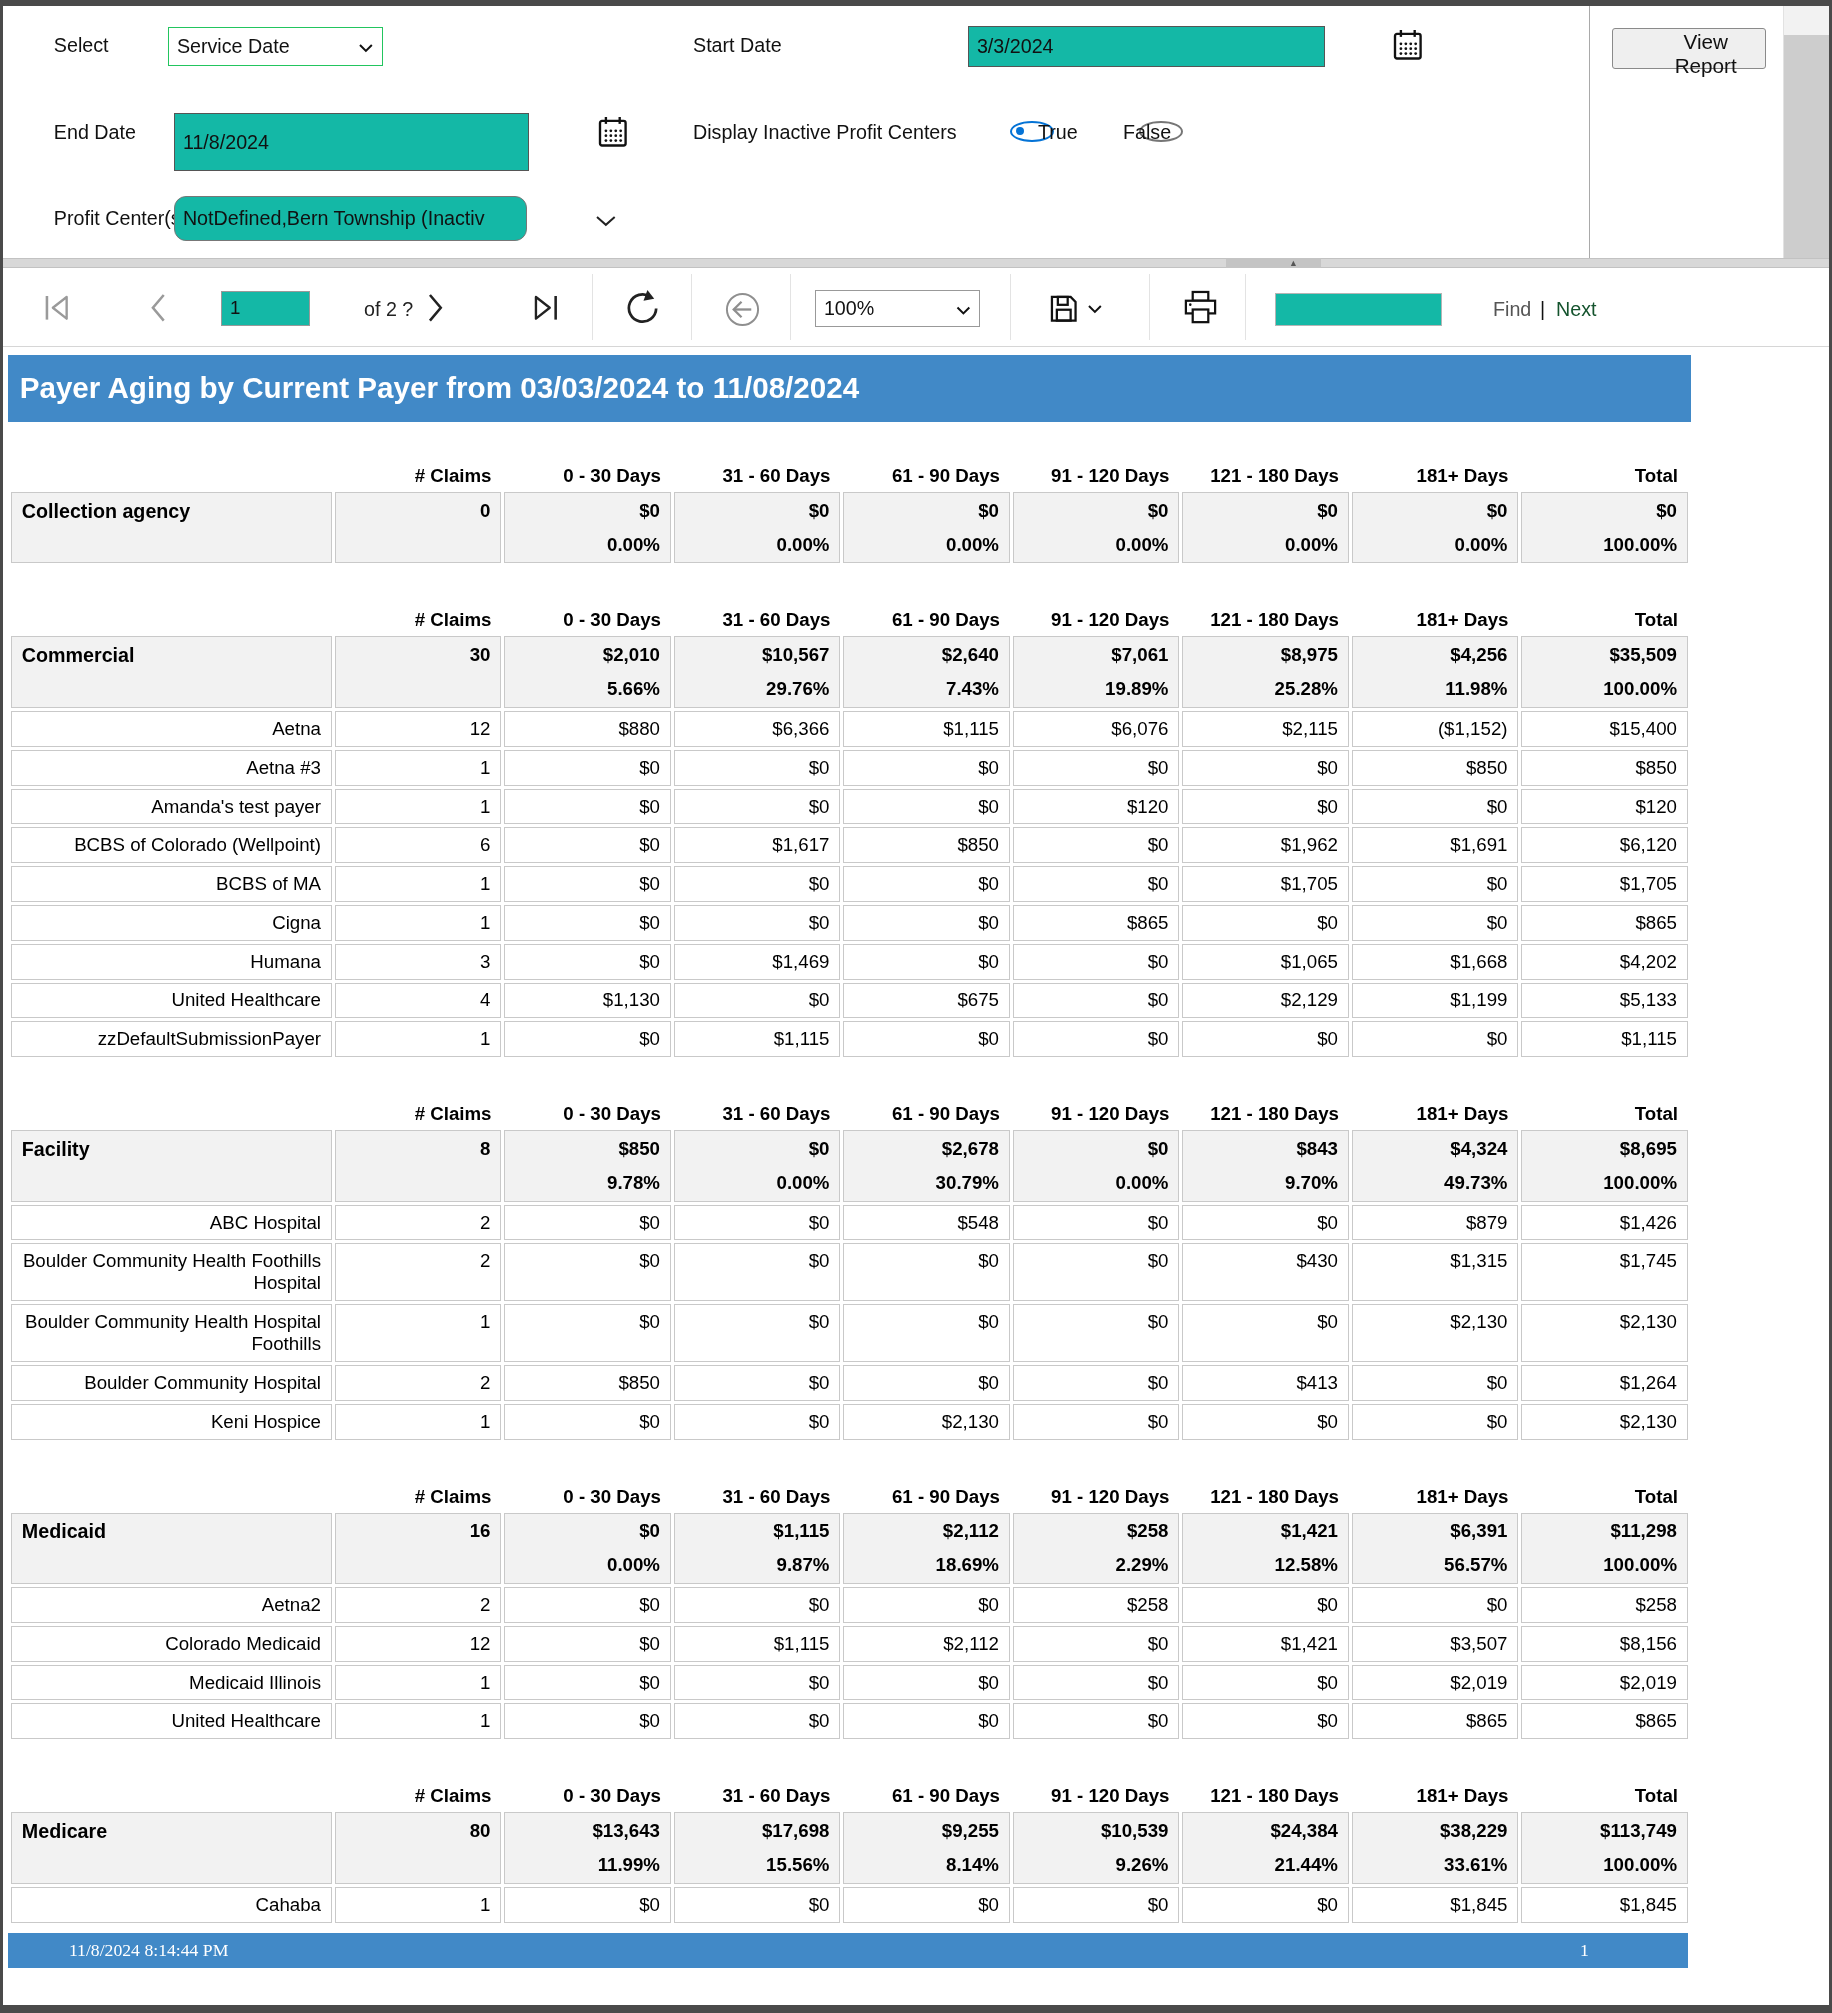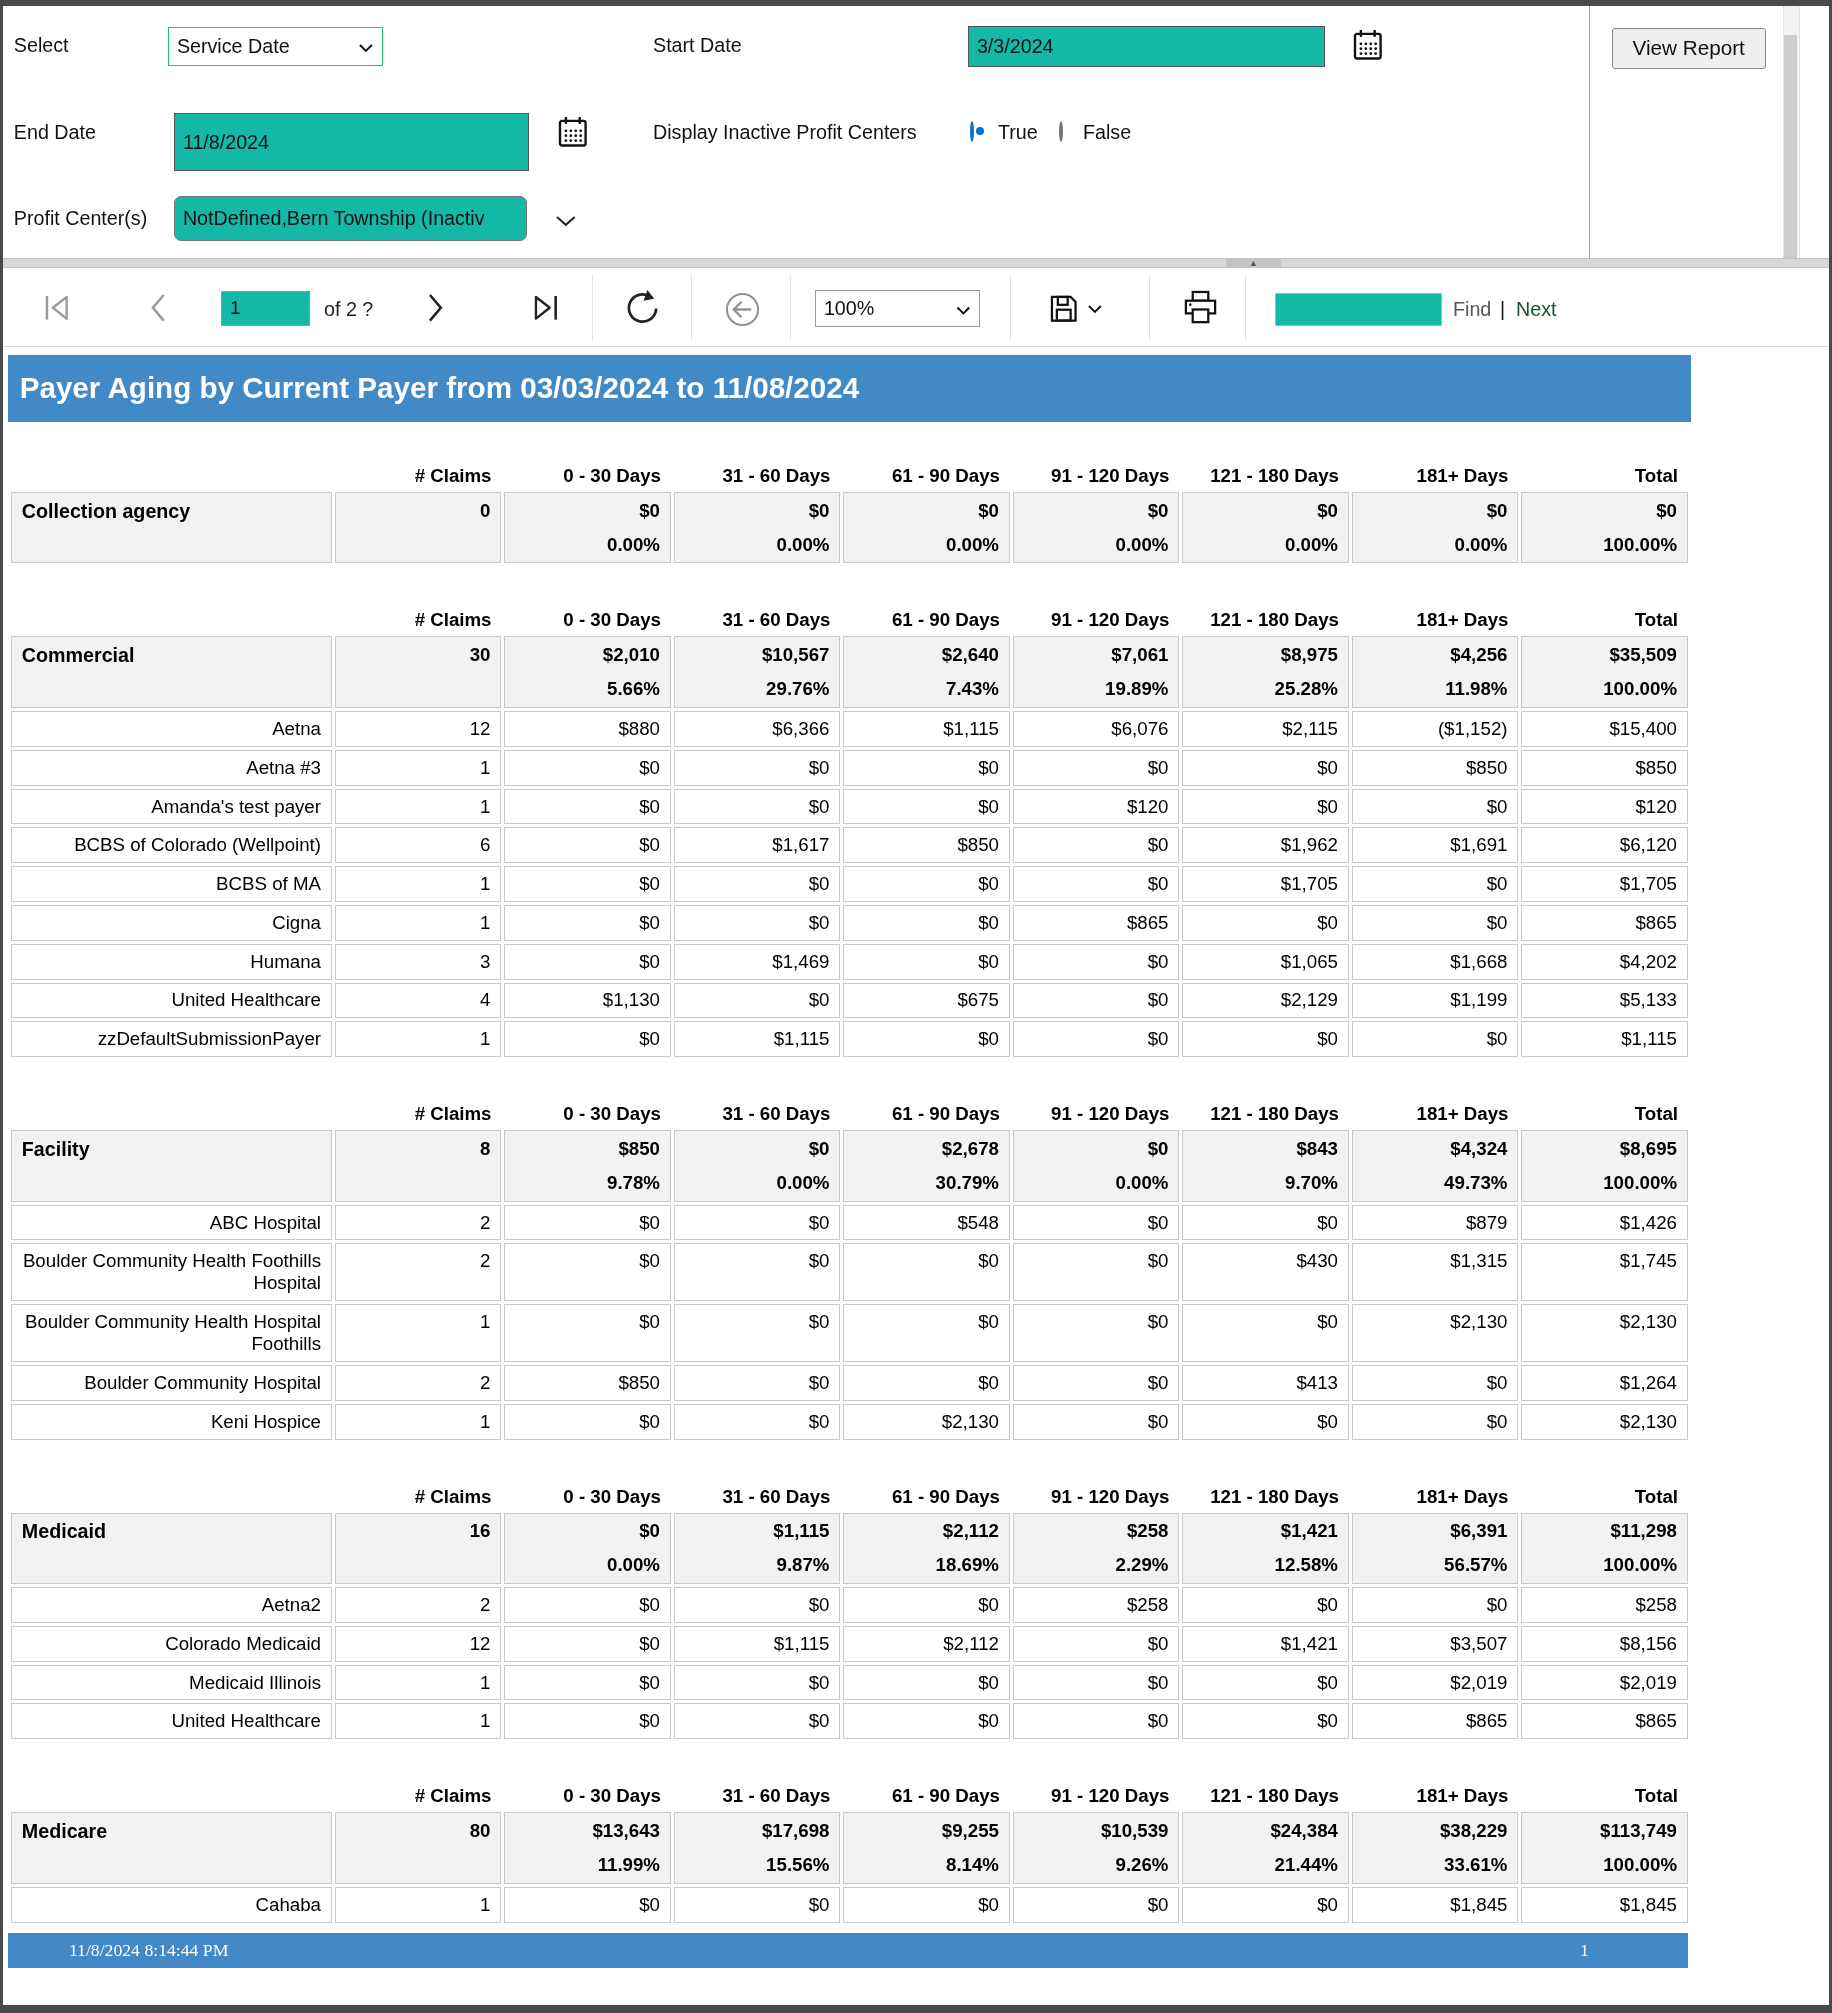--- a/index.html
+++ b/index.html
@@ -1,20 +1,20 @@
 <!DOCTYPE html>
 <html><head>
 <meta charset="utf-8">
 <style>
   html,body{margin:0;padding:0;}
   body{width:1832px;height:2013px;position:relative;background:#8c8c8c;font-family:"Liberation Sans",sans-serif;}
   .frame{position:absolute;left:0;top:0;width:1832px;height:2013px;box-sizing:border-box;
          border-left:3px solid #4a4a4a;border-right:3px solid #4a4a4a;border-top:6.9px solid #4a4a4a;border-bottom:8.9px solid #4a4a4a;
          background:#fff;overflow:hidden;}
-  .abs{position:absolute;}
+  .abs{position:absolute;padding-left:40px;}
   .plabel-text{font-size:19.7px;color:#111;}
   .inputbox{box-sizing:border-box;border:1px solid #555;background:#14b8a6;font-family:"Liberation Sans",sans-serif;
             font-size:19.7px;color:#111;padding:0 7.9px;outline:none;}
   .ddbox{box-sizing:border-box;border:1px solid #22c55e;background:#fff;display:flex;align-items:center;
          justify-content:space-between;padding:0 7.9px;font-size:19.7px;color:#111;cursor:default;}
   .vdivider{width:1px;background:#a9a9a9;}
   .viewreport{box-sizing:border-box;background:#efefef;border:1px solid #8a8a8a;border-radius:3px;
               font-size:20.7px;color:#111;font-family:"Liberation Sans",sans-serif;}
   .radio{width:19.7px;height:19.7px;border-radius:50%;box-sizing:border-box;position:relative;background:#fff;}
   .radio.on{border:2px solid #0473d6;}
@@ -107,21 +107,21 @@
         </svg>
     </span>
 
     <span class="abs plabel-text" style="left:650px;top:115px;">Display Inactive Profit Centers</span>
     <span class="abs radio on" style="left:967px;top:117px;"></span>
     <span class="abs plabel-text" style="left:995px;top:115px;">True</span>
     <span class="abs radio off" style="left:1052px;top:117px;"></span>
     <span class="abs plabel-text" style="left:1080px;top:115px;">False</span>
 
     <span class="abs plabel-text" style="left:10.8px;top:201px;">Profit Center(s)</span>
-    <input class="abs inputbox" style="left: 171px; top: 190px; width: 353px; height: 45px; border-radius: 7px; border-color: rgb(119, 119, 119);" value="NotDefined,Bern Township (Inactiv">
+    <input class="abs inputbox" style="left: 171px; top: 190px; width: 353px; height: 45px; border-radius: 12px; border-color: rgb(119, 119, 119);" value="NotDefined,Bern Township (Inactiv">
     <span class="abs" style="left:552px;top:207px;">
       <svg width="21.7" height="11.8" viewBox="0 0 22 12">
           <path d="M2 2l9 8 9-8" stroke="#222" stroke-width="2" fill="none"></path>
         </svg>
     </span>
   </div>
 
   <div class="abs vdivider" style="left:1586px;top:0;height:252px;"></div>
 
   <div class="abs" style="left:1587px;top:0;width:193px;height:252px;background:#fff;">

